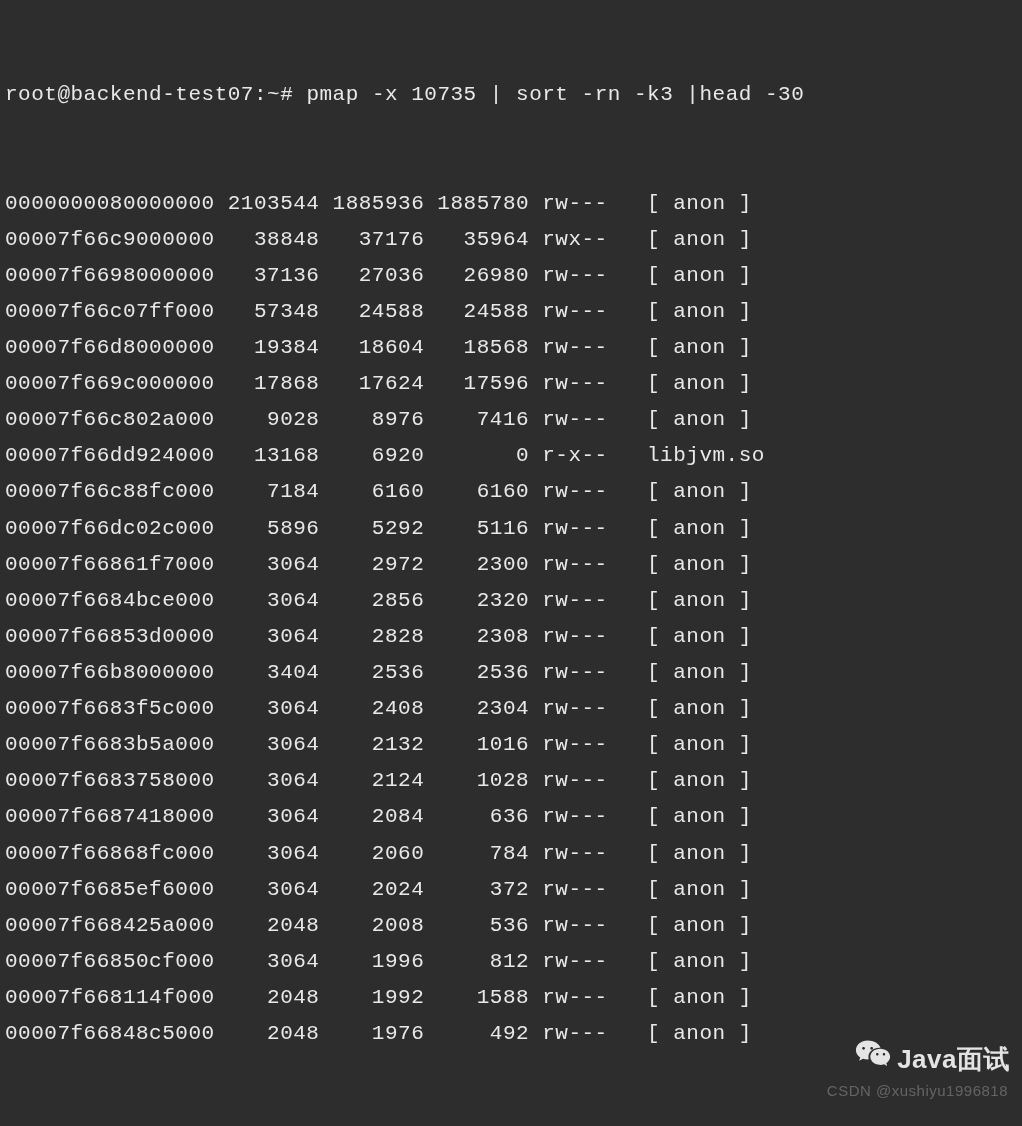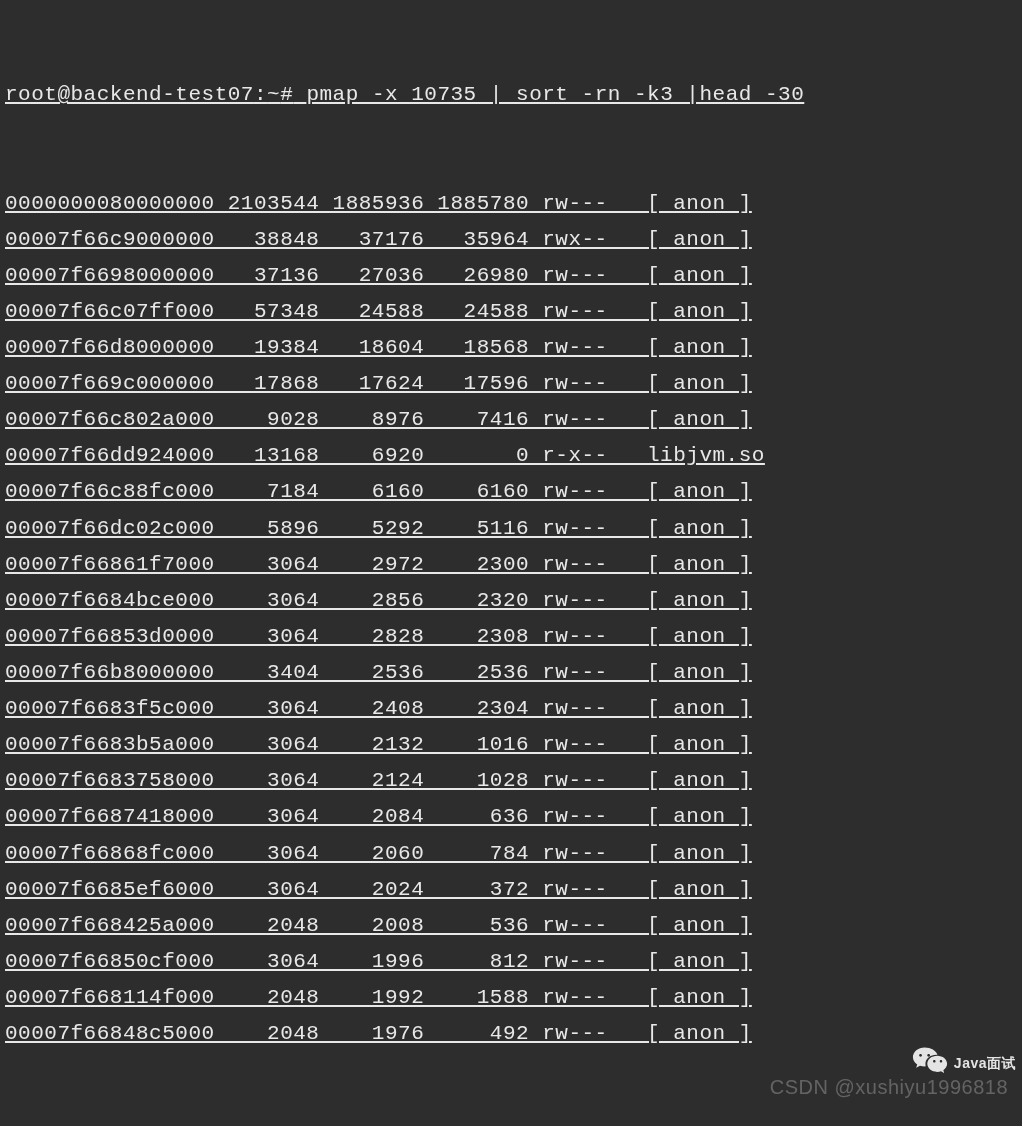--- a/index.html
+++ b/index.html
@@ -19,45 +19,44 @@
       overflow: hidden;
       position: relative;
       letter-spacing: 0.5px;
     }
     .terminal {
       white-space: pre;
     }
     .row {
       display: block;
       white-space: pre;
-      text-decoration: underline;
     }
     .wechat-box {
       position: absolute;
-      right: 6px;
+      right: 12px;
       bottom: 44px;
       display: flex;
       align-items: center;
       gap: 6px;
       color: #e4e4e4;
       font-family: Arial, sans-serif;
-      font-size: 14px;
+      font-size: 26px;
       font-weight: bold;
     }
     .wechat-icon svg {
       width: 36px;
       height: 30px;
     }
     .csdn-wm {
       position: absolute;
       right: 14px;
       bottom: 22px;
       color: rgba(200,200,200,0.35);
       font-family: Arial, sans-serif;
-      font-size: 20px;
+      font-size: 15px;
       letter-spacing: 0.5px;
     }
   </style>
 </head>
 <body>
 
 <div class="terminal">
   <div class="row"><span>root@backend-test07</span>:<span>~</span><span>#</span> <span>pmap -x 10735 | sort -rn -k3 |head -30</span></div>
   <div id="rows-container"><div class="row">0000000080000000 2103544 1885936 1885780 rw---   [ anon ]</div><div class="row">00007f66c9000000   38848   37176   35964 rwx--   [ anon ]</div><div class="row">00007f6698000000   37136   27036   26980 rw---   [ anon ]</div><div class="row">00007f66c07ff000   57348   24588   24588 rw---   [ anon ]</div><div class="row">00007f66d8000000   19384   18604   18568 rw---   [ anon ]</div><div class="row">00007f669c000000   17868   17624   17596 rw---   [ anon ]</div><div class="row">00007f66c802a000    9028    8976    7416 rw---   [ anon ]</div><div class="row">00007f66dd924000   13168    6920       0 r-x--   libjvm.so</div><div class="row">00007f66c88fc000    7184    6160    6160 rw---   [ anon ]</div><div class="row">00007f66dc02c000    5896    5292    5116 rw---   [ anon ]</div><div class="row">00007f66861f7000    3064    2972    2300 rw---   [ anon ]</div><div class="row">00007f6684bce000    3064    2856    2320 rw---   [ anon ]</div><div class="row">00007f66853d0000    3064    2828    2308 rw---   [ anon ]</div><div class="row">00007f66b8000000    3404    2536    2536 rw---   [ anon ]</div><div class="row">00007f6683f5c000    3064    2408    2304 rw---   [ anon ]</div><div class="row">00007f6683b5a000    3064    2132    1016 rw---   [ anon ]</div><div class="row">00007f6683758000    3064    2124    1028 rw---   [ anon ]</div><div class="row">00007f6687418000    3064    2084     636 rw---   [ anon ]</div><div class="row">00007f66868fc000    3064    2060     784 rw---   [ anon ]</div><div class="row">00007f6685ef6000    3064    2024     372 rw---   [ anon ]</div><div class="row">00007f668425a000    2048    2008     536 rw---   [ anon ]</div><div class="row">00007f66850cf000    3064    1996     812 rw---   [ anon ]</div><div class="row">00007f668114f000    2048    1992    1588 rw---   [ anon ]</div><div class="row">00007f66848c5000    2048    1976     492 rw---   [ anon ]</div></div>
 </div>

